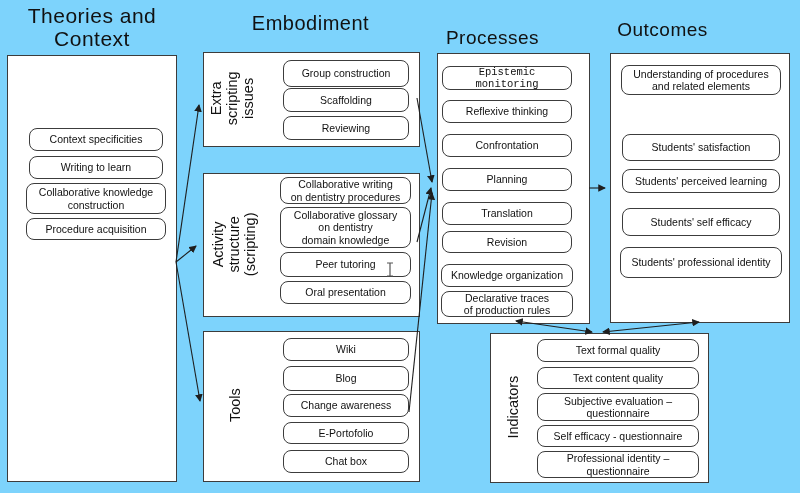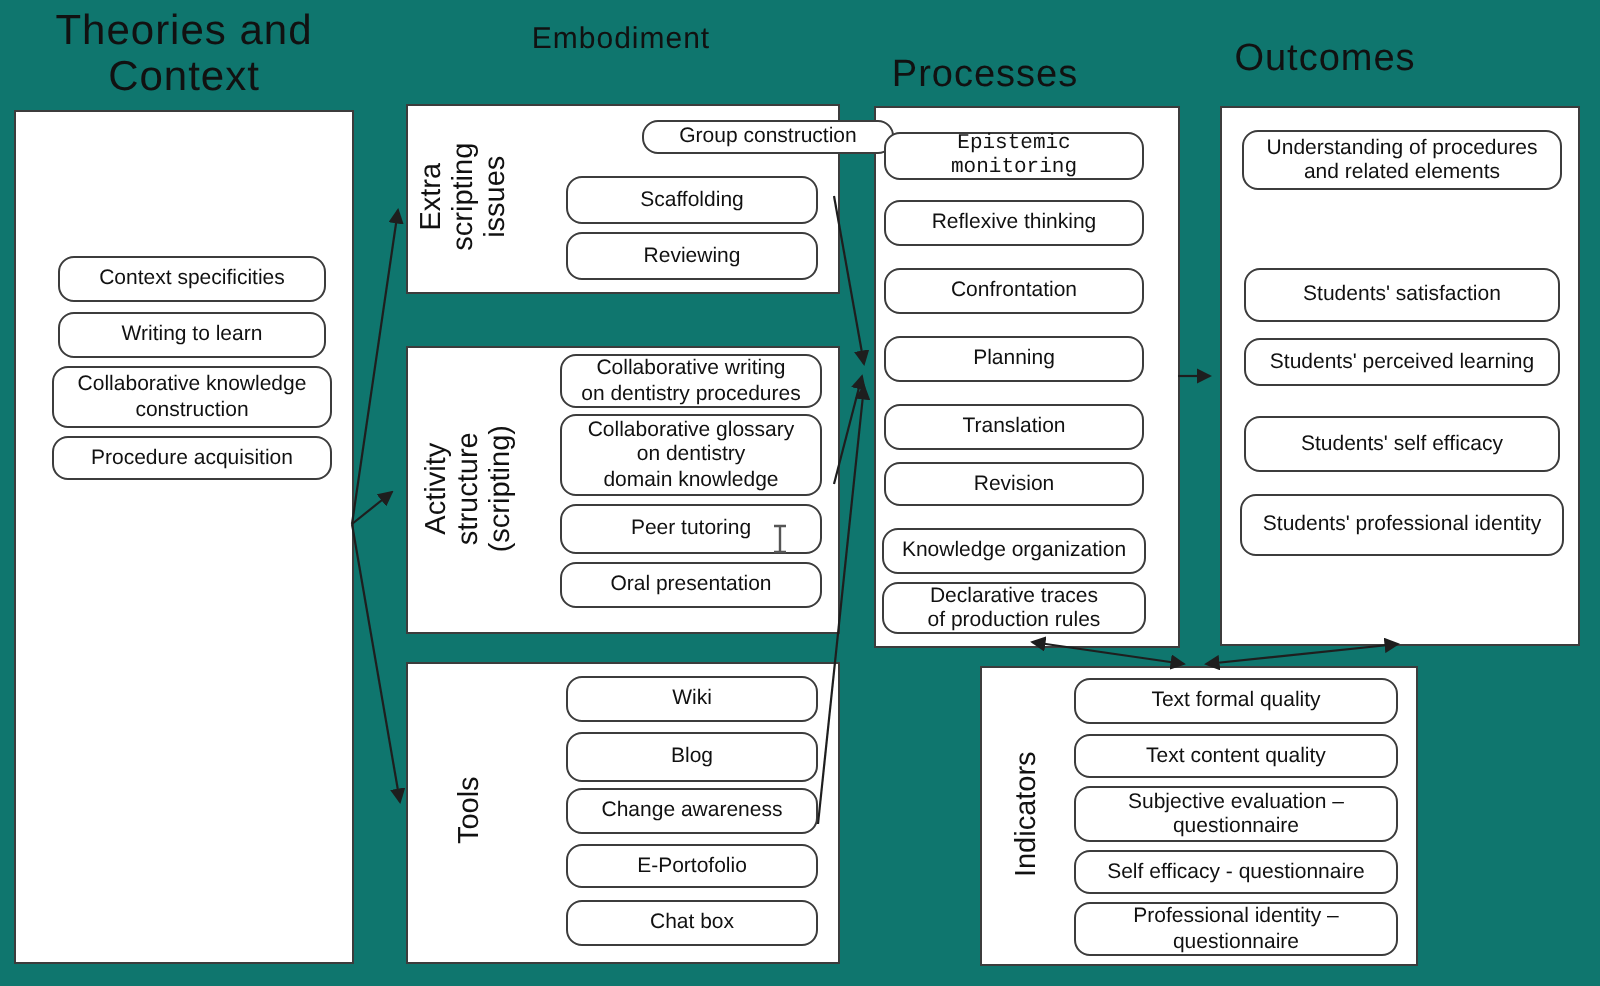--- a/index.html
+++ b/index.html
@@ -1,17 +1,17 @@
 <!DOCTYPE html>
 <html><head>
 <meta charset="utf-8">
 <style>
   html,body { margin:0; padding:0; background:#ffffff; }
   #canvas {
-    position:relative; width:800px; height:493px; background:#0f766e;
+    position:relative; width:800px; height:493px; background:#7dd3fc;
     font-family:"Liberation Sans","DejaVu Sans",sans-serif; color:#1a1a1a;
     overflow:hidden;
   }
   .title {
     position:absolute; text-align:center; white-space:pre-line;
     color:#111; line-height:1.1; letter-spacing:0.5px;
   }
   .panel {
     position:absolute; border:1px solid #3c3c3c; background:#ffffff;
   }
@@ -31,21 +31,21 @@
   svg.overlay { position:absolute; left:0; top:0; pointer-events:none; }
   .arrow { stroke:#1e1e1e; stroke-width:1.1; fill:none; }
 </style>
 </head>
 <body>
 
 <div id="canvas">
 
   <div class="title" style="left:10px; top:4px; width:164px; font-size:21px;">Theories and
 Context</div>
-  <div class="title" style="left:233px; top:12px; width:155px; font-size:15px;">Embodiment</div>
+  <div class="title" style="left:233px; top:12px; width:155px; font-size:20px;">Embodiment</div>
   <div class="title" style="left:420px; top:28px; width:145px; font-size:19px;">Processes</div>
   <div class="title" style="left:590px; top:20px; width:145px; font-size:19px;">Outcomes</div>
 
   <div class="panel" style="left:7px; top:55px; width:168px; height:425px;"></div>
   <div class="panel" style="left:203px; top:52px; width:215px; height:93px;"></div>
   <div class="panel" style="left:203px; top:173px; width:215px; height:142px;"></div>
   <div class="panel" style="left:203px; top:331px; width:215px; height:149px;"></div>
   <div class="panel" style="left:437px; top:53px; width:151px; height:269px;"></div>
   <div class="panel" style="left:610px; top:53px; width:178px; height:268px;"></div>
   <div class="panel" style="left:490px; top:333px; width:217px; height:148px;"></div>
@@ -64,21 +64,21 @@
   <div class="vlabel-wrap" style="left:494px; top:333px; width:38px; height:148px;">
     <span class="vlabel">Indicators</span>
   </div>
 
   <div class="box" style="left:29px; top:128px; width:134px; height:23px;">Context specificities</div>
   <div class="box" style="left:29px; top:156px; width:134px; height:23px;">Writing to learn</div>
   <div class="box" style="left:26px; top:183px; width:140px; height:31px;">Collaborative knowledge
 construction</div>
   <div class="box" style="left:26px; top:218px; width:140px; height:22px;">Procedure acquisition</div>
 
-  <div class="box" style="left:283px; top:60px; width:126px; height:17px;margin-left:38px;">Group construction</div>
+  <div class="box" style="left:283px; top:60px; width:126px; height:27px;">Group construction</div>
   <div class="box" style="left:283px; top:88px; width:126px; height:24px;">Scaffolding</div>
   <div class="box" style="left:283px; top:116px; width:126px; height:24px;">Reviewing</div>
 
   <div class="box" style="left:280px; top:207px; width:131px; height:41px;">Collaborative glossary
 on dentistry
 domain knowledge</div>
   <div class="box" style="left:280px; top:177px; width:131px; height:27px;">Collaborative writing
 on dentistry procedures</div>
   <div class="box" style="left:280px; top:252px; width:131px; height:25px;">Peer tutoring</div>
   <div class="box" style="left:280px; top:281px; width:131px; height:23px;">Oral presentation</div>

